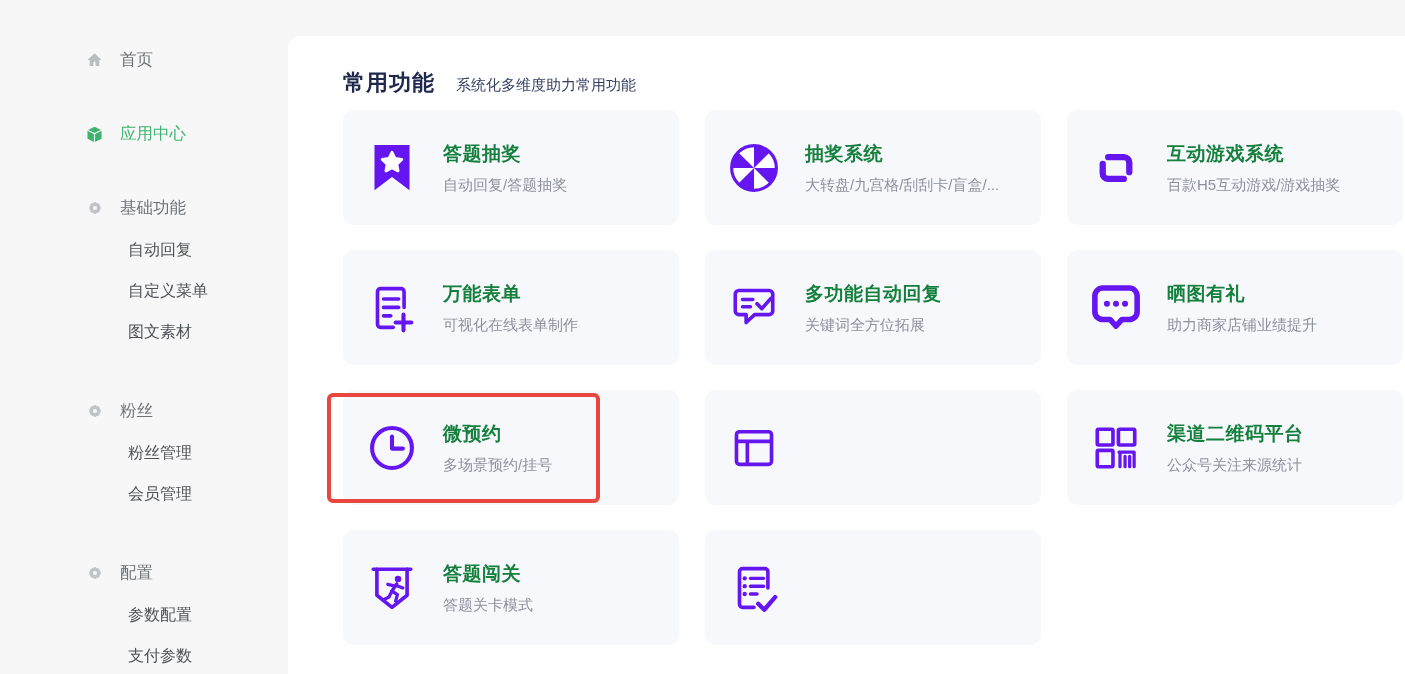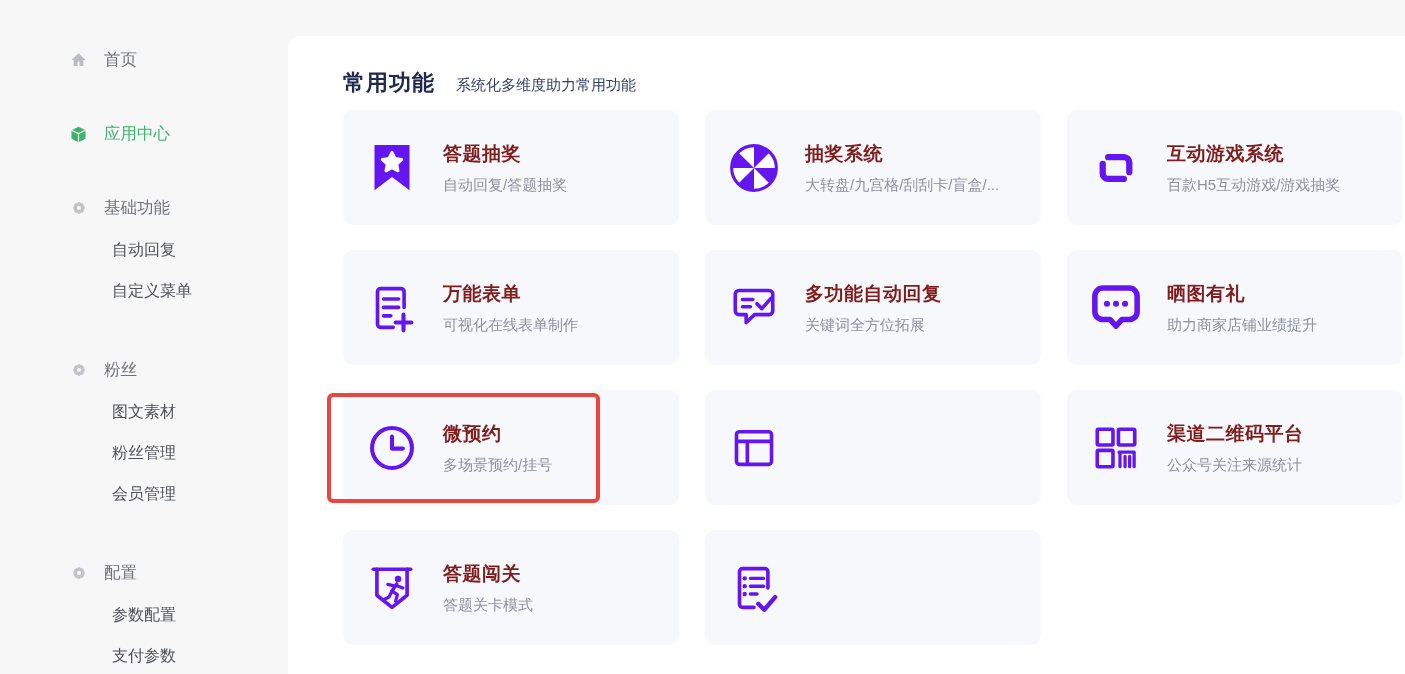--- a/index.html
+++ b/index.html
@@ -5,21 +5,21 @@
   * { margin:0; padding:0; box-sizing:border-box; }
   html,body { width:1405px; height:674px; overflow:hidden; }
   body {
     position:relative;
     background:#f7f7f8;
     font-family:"Liberation Sans","DejaVu Sans",sans-serif;
   }
 
   
   .sidebar {
-    position:absolute; left:0; top:0; width:288px; height:674px;
+    position:absolute; left:16px; top:0; width:288px; height:674px;
     background:#f7f7f8; padding-top:38px;
   }
   .side-item { display:flex; align-items:center; cursor:pointer; }
   .side-item.group { height:44px; padding-left:70px; margin-top:30px;
     font-size:16.5px; color:#6e7276; }
   .side-item.group:first-child { margin-top:0; }
   .side-item.sub + .side-item.group { margin-top:36px; }
   .side-item.sub { height:41px; padding-left:112px; font-size:16px; color:#4e5256; }
   .side-item.active { color:#3eb370; }
   .side-icon { width:17px; height:17px; margin-right:17px; display:inline-flex;
@@ -40,21 +40,21 @@
     column-gap:26px; row-gap:25px; grid-auto-rows:115px;
   }
   .card {
     background:#f7f8fc; border-radius:10px; display:flex; align-items:center;
     padding-left:20px; cursor:pointer;
   }
   .card-icon { width:58px; height:58px; flex:0 0 auto; display:inline-flex;
     align-items:center; justify-content:center; }
   .card-icon svg { width:58px; height:58px; }
   .card-text { margin-left:22px; }
-  .card-title { font-size:19px; font-weight:bold; color:#7f1d1d; letter-spacing:0.5px; }
+  .card-title { font-size:19px; font-weight:bold; color:#15803d; letter-spacing:0.5px; }
   .card-sub { font-size:15px; color:#8c919c; margin-top:9px; }
 
   
   .annotation {
     position:absolute; left:327px; top:393px; width:273px; height:110px;
     border:4.5px solid #e8463f; border-radius:6px; z-index:5; pointer-events:none;
   }
 </style>
 </head>
 <body>
@@ -88,33 +88,33 @@
     <span class="side-label">基础功能</span>
   </div>
     <div class="side-item sub">
 
     <span class="side-label">自动回复</span>
   </div>
     <div class="side-item sub">
 
     <span class="side-label">自定义菜单</span>
   </div>
+    <div class="side-item sub">
+
+    <span class="side-label">图文素材</span>
+  </div>
     <div class="side-item group">
     <span class="side-icon">
         <svg width="16" height="16" viewBox="0 0 16 16">
           <rect x="3.3" y="3.3" width="9.4" height="9.4" rx="2" fill="#c0c3c7"></rect>
           <rect x="3.3" y="3.3" width="9.4" height="9.4" rx="2" fill="#c0c3c7" transform="rotate(45 8 8)"></rect>
           <circle cx="8" cy="8" r="2.1" fill="#f7f7f8"></circle>
         </svg>
       </span>
     <span class="side-label">粉丝</span>
-  </div>
-    <div class="side-item sub">
-
-    <span class="side-label">图文素材</span>
   </div>
     <div class="side-item sub">
 
     <span class="side-label">粉丝管理</span>
   </div>
     <div class="side-item sub">
 
     <span class="side-label">会员管理</span>
   </div>
     <div class="side-item group">

